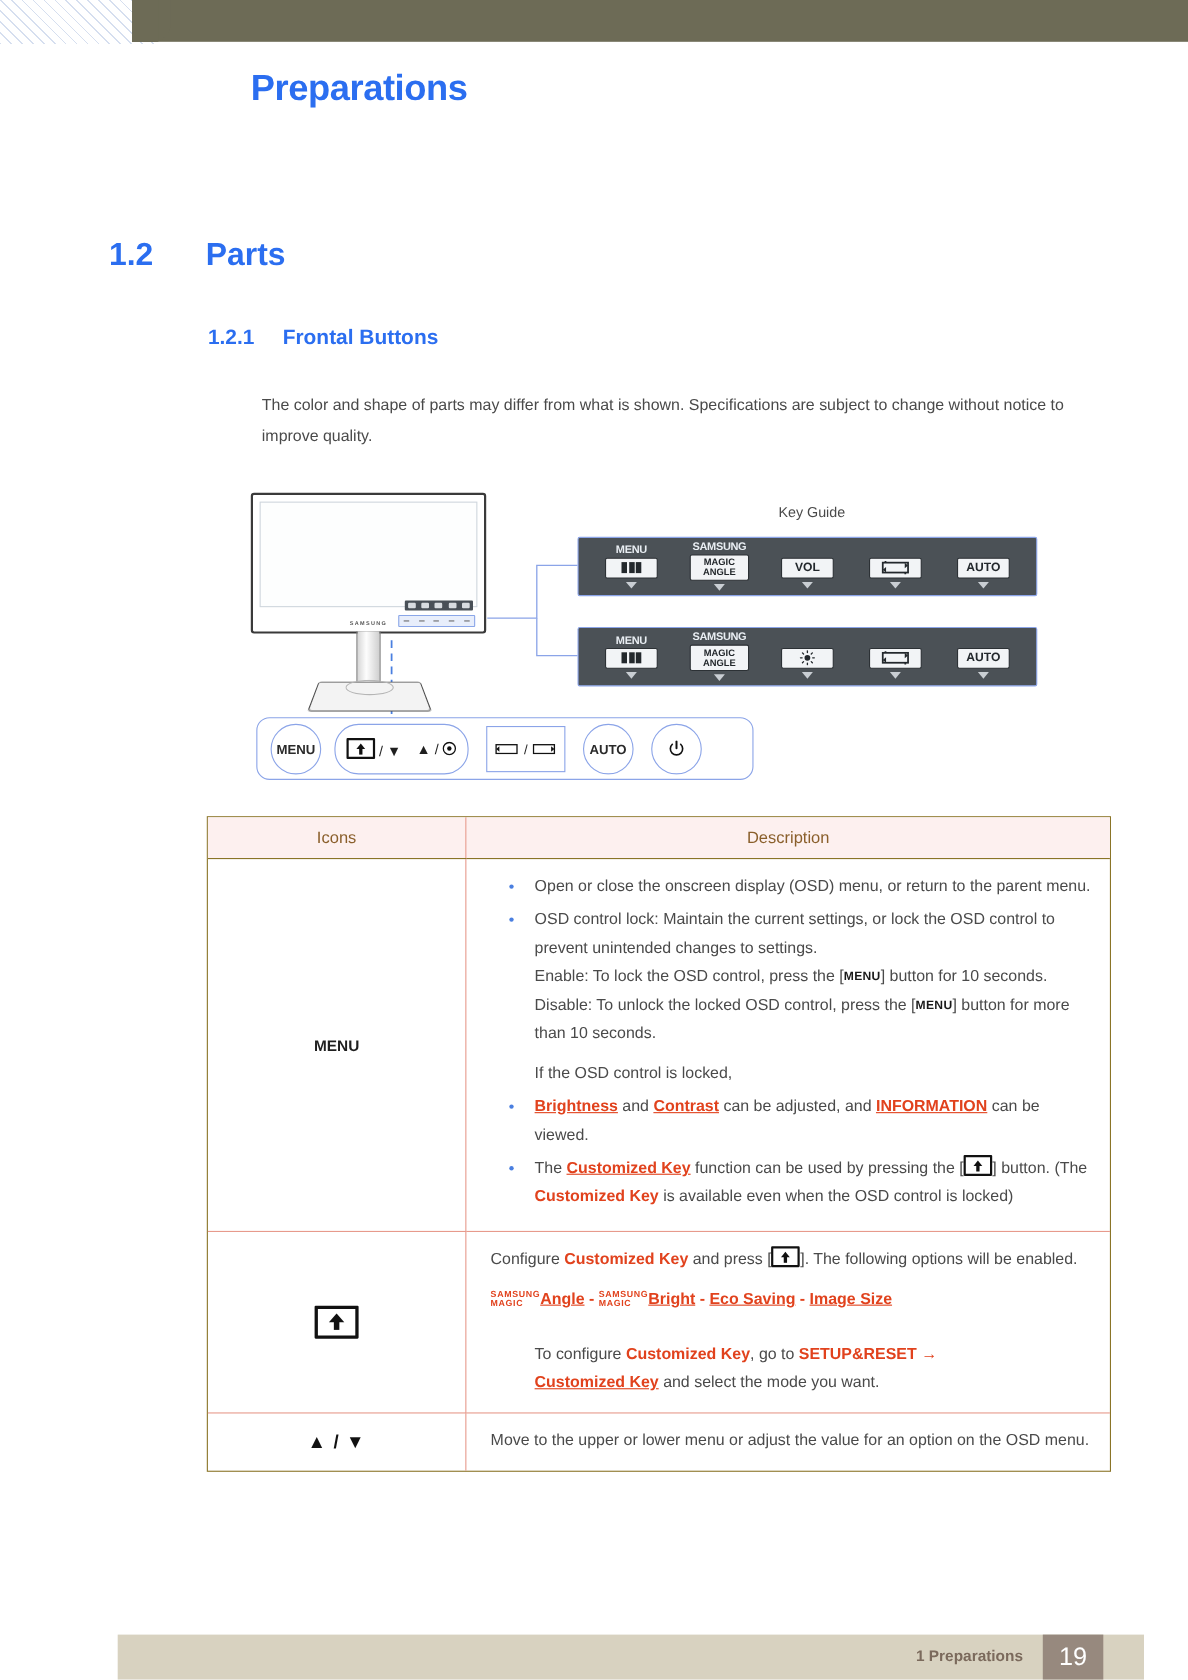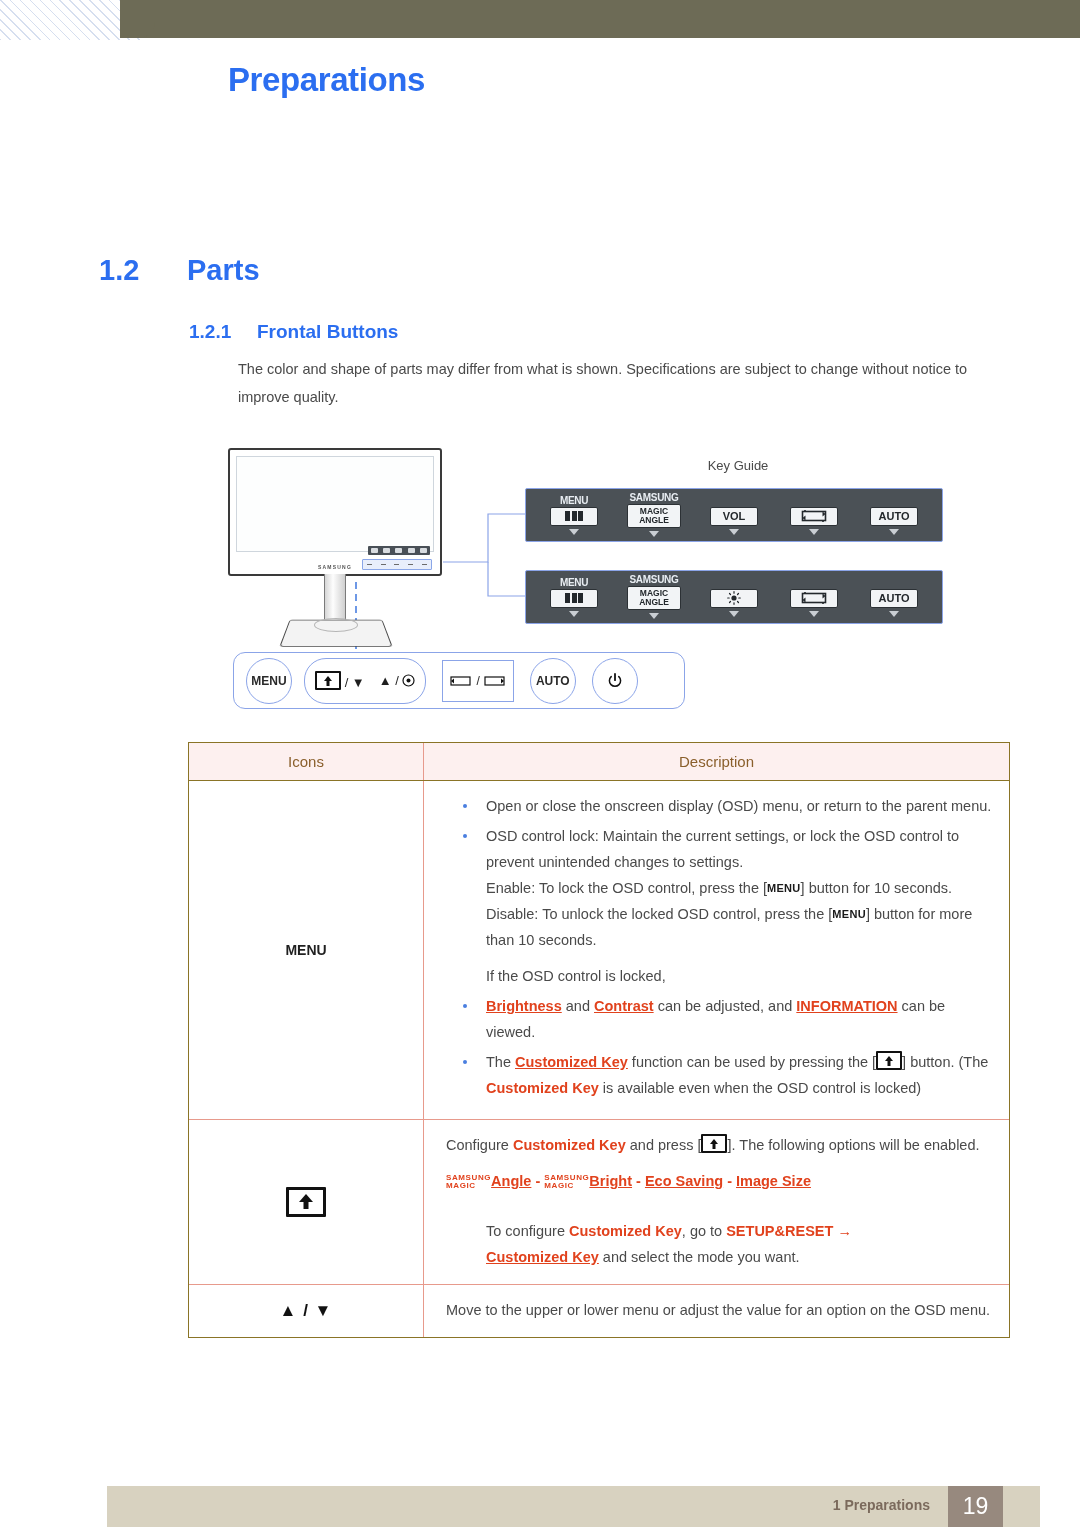--- a/index.html
+++ b/index.html
@@ -36,26 +36,26 @@
   }
   .chapter-title{
     position:absolute;left:228px;top:43px;
     font-size:33px;font-weight:bold;color:#2b6ef0;
     letter-spacing:-.4px;
     margin-top:18px;
   }
 
   
   .h1-wrap{position:absolute;left:99px;top:216px;display:flex;align-items:baseline;}
-  .h1-num{font-size:29px;font-weight:bold;color:#2b6ef0;width:88px;margin-top:38px;}
+  .h1-num{font-size:29px;font-weight:bold;color:#2b6ef0;width:88px;}
   .h1-text{font-size:29px;font-weight:bold;color:#2b6ef0;}
 
   .h2-wrap{position:absolute;left:189px;top:297px;display:flex;align-items:baseline;}
   .h2-num{font-size:19px;font-weight:bold;color:#2b6ef0;width:68px;}
-  .h2-text{font-size:19px;font-weight:bold;color:#2b6ef0;margin-top:24px;}
+  .h2-text{font-size:19px;font-weight:bold;color:#2b6ef0;}
 
   .intro{
     position:absolute;left:238px;top:355px;width:740px;
     font-size:14.5px;line-height:28px;color:#4a4a4a;
   }
 
   
   .figure{position:absolute;left:188px;top:440px;width:820px;height:285px;}
 
   

